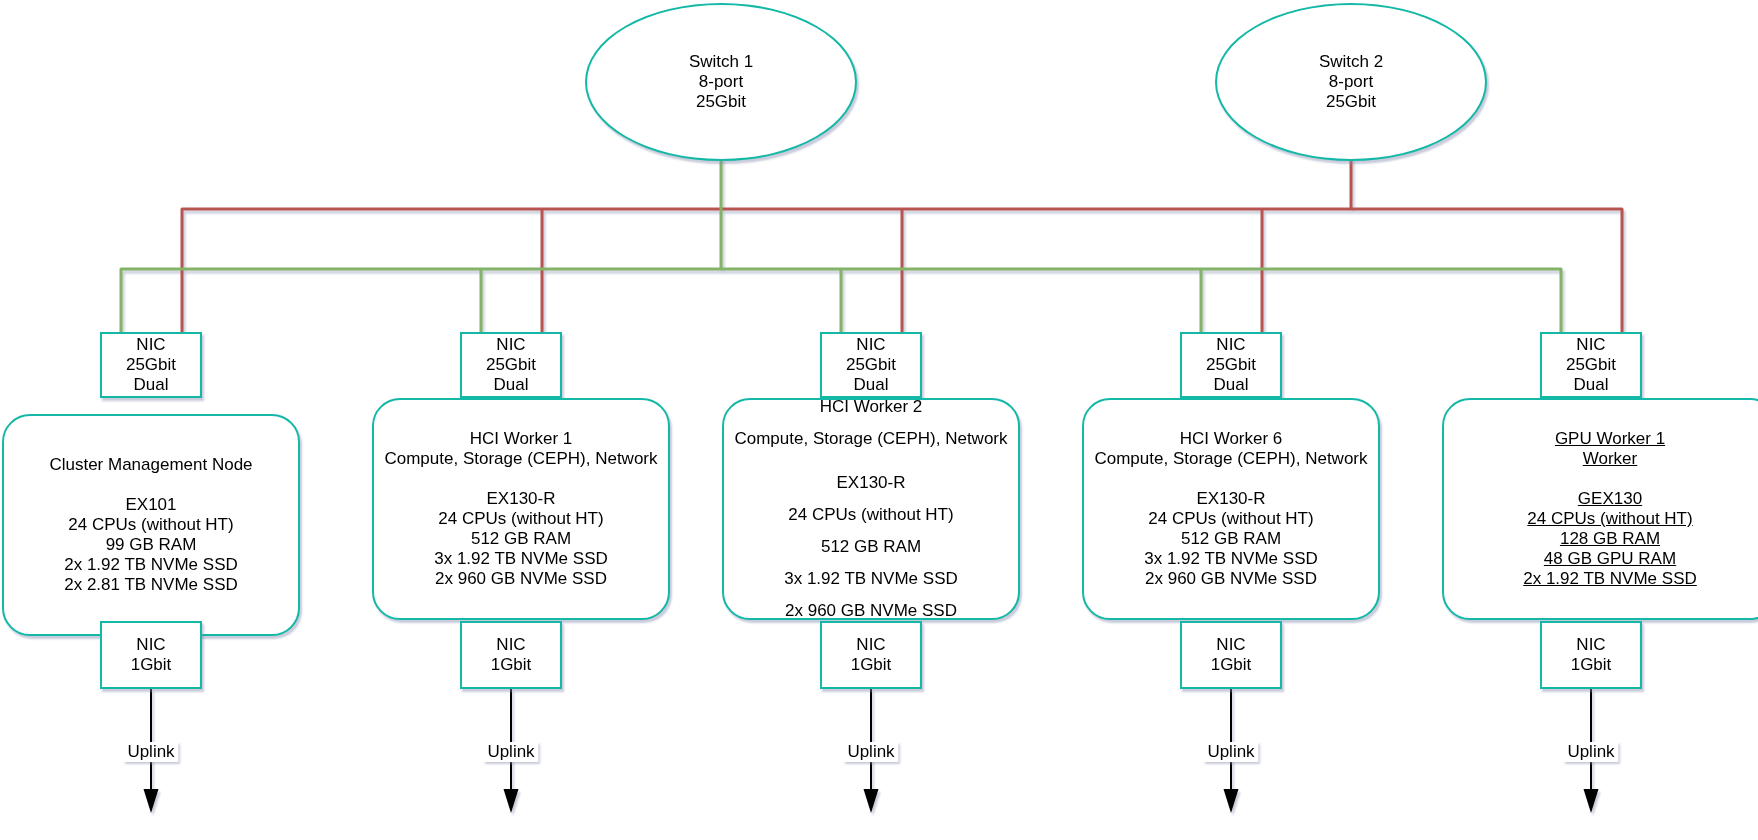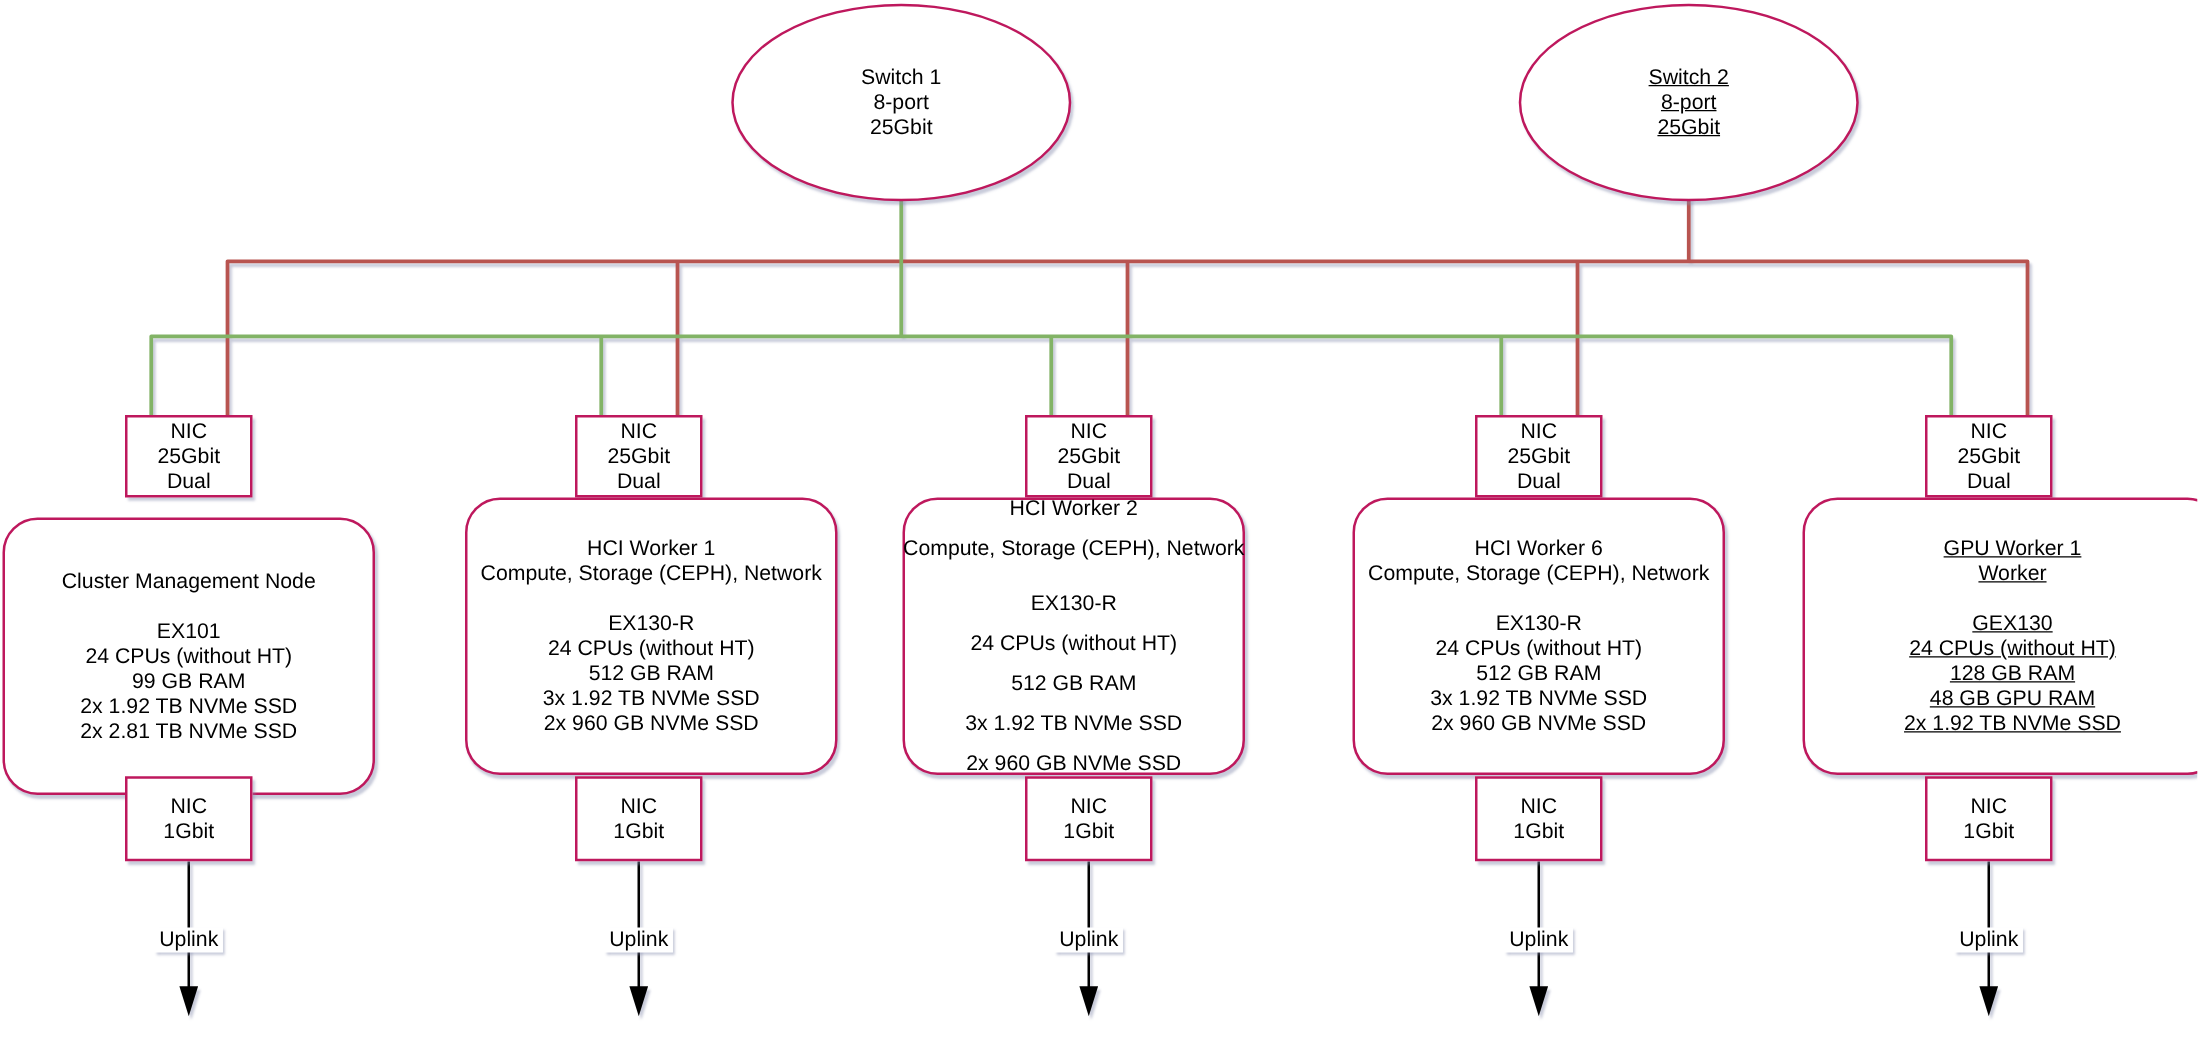--- a/index.html
+++ b/index.html
@@ -4,21 +4,21 @@
 <style>
   html,body{margin:0;padding:0;background:#ffffff;}
   #canvas{
     position:relative;width:1758px;height:840px;overflow:hidden;
     font-family:"Liberation Sans",sans-serif;font-size:17px;line-height:20px;color:#000;
     background:#ffffff;
   }
   #wires{position:absolute;left:0;top:0;z-index:1;
     filter:drop-shadow(2px 3px 1px rgba(134,140,172,0.45));}
   .shape{
-    position:absolute;background:#ffffff;border:2px solid #be185d;box-sizing:border-box;
+    position:absolute;background:#ffffff;border:2px solid #14b8a6;box-sizing:border-box;
     display:flex;flex-direction:column;align-items:center;justify-content:center;
     text-align:center;z-index:2;
     box-shadow:2px 3px 2px rgba(134,140,172,0.45);
   }
   .ellipse{border-radius:50%;}
   .rounded{border-radius:28px;}
   .tline{white-space:nowrap;}
   .spacer{height:20px;}
   .uplink-label{
     position:absolute;z-index:3;transform:translateX(-50%);
@@ -51,21 +51,21 @@
       <path d="M 1231 689 L 1231 792" stroke="#000" stroke-width="2"></path>
       <polygon points="1223.5,789 1238.5,789 1231,813" fill="#000"></polygon>
       <path d="M 1591 689 L 1591 792" stroke="#000" stroke-width="2"></path>
       <polygon points="1583.5,789 1598.5,789 1591,813" fill="#000"></polygon>
     </svg>
 <div class="shape ellipse" style="left: 585px; top: 3px; width: 272px; height: 158px;">
       <div class="tline">Switch 1</div>
       <div class="tline">8-port</div>
       <div class="tline">25Gbit</div>
     </div>
-    <div class="shape ellipse" style="left: 1215px; top: 3px; width: 272px; height: 158px; text-decoration: underline;">
+    <div class="shape ellipse" style="left: 1215px; top: 3px; width: 272px; height: 158px;">
       <div class="tline">Switch 2</div>
       <div class="tline">8-port</div>
       <div class="tline">25Gbit</div>
     </div>
     <div class="shape" style="left: 100px; top: 332px; width: 102px; height: 66px;">
       <div class="tline">NIC</div>
       <div class="tline">25Gbit</div>
       <div class="tline">Dual</div>
     </div>
     <div class="shape rounded" style="left: 2px; top: 414px; width: 298px; height: 222px;">
@@ -100,21 +100,21 @@
     <div class="shape" style="left: 460px; top: 621px; width: 102px; height: 68px;">
       <div class="tline">NIC</div>
       <div class="tline">1Gbit</div>
     </div>
     <div class="uplink-label" style="left: 511px; top: 742px;">Uplink</div>
     <div class="shape" style="left: 820px; top: 332px; width: 102px; height: 66px;">
       <div class="tline">NIC</div>
       <div class="tline">25Gbit</div>
       <div class="tline">Dual</div>
     </div>
-    <div class="shape rounded" style="left: 722px; top: 398px; width: 274px; height: 222px; gap: 12px;">
+    <div class="shape rounded" style="left: 722px; top: 398px; width: 298px; height: 222px; gap: 12px;">
       <div class="tline">HCI Worker 2</div>
       <div class="tline">Compute, Storage (CEPH), Network</div>
       <div class="spacer"></div>
       <div class="tline">EX130-R</div>
       <div class="tline">24 CPUs (without HT)</div>
       <div class="tline">512 GB RAM</div>
       <div class="tline">3x 1.92 TB NVMe SSD</div>
       <div class="tline">2x 960 GB NVMe SSD</div>
     </div>
     <div class="shape" style="left: 820px; top: 621px; width: 102px; height: 68px;">

